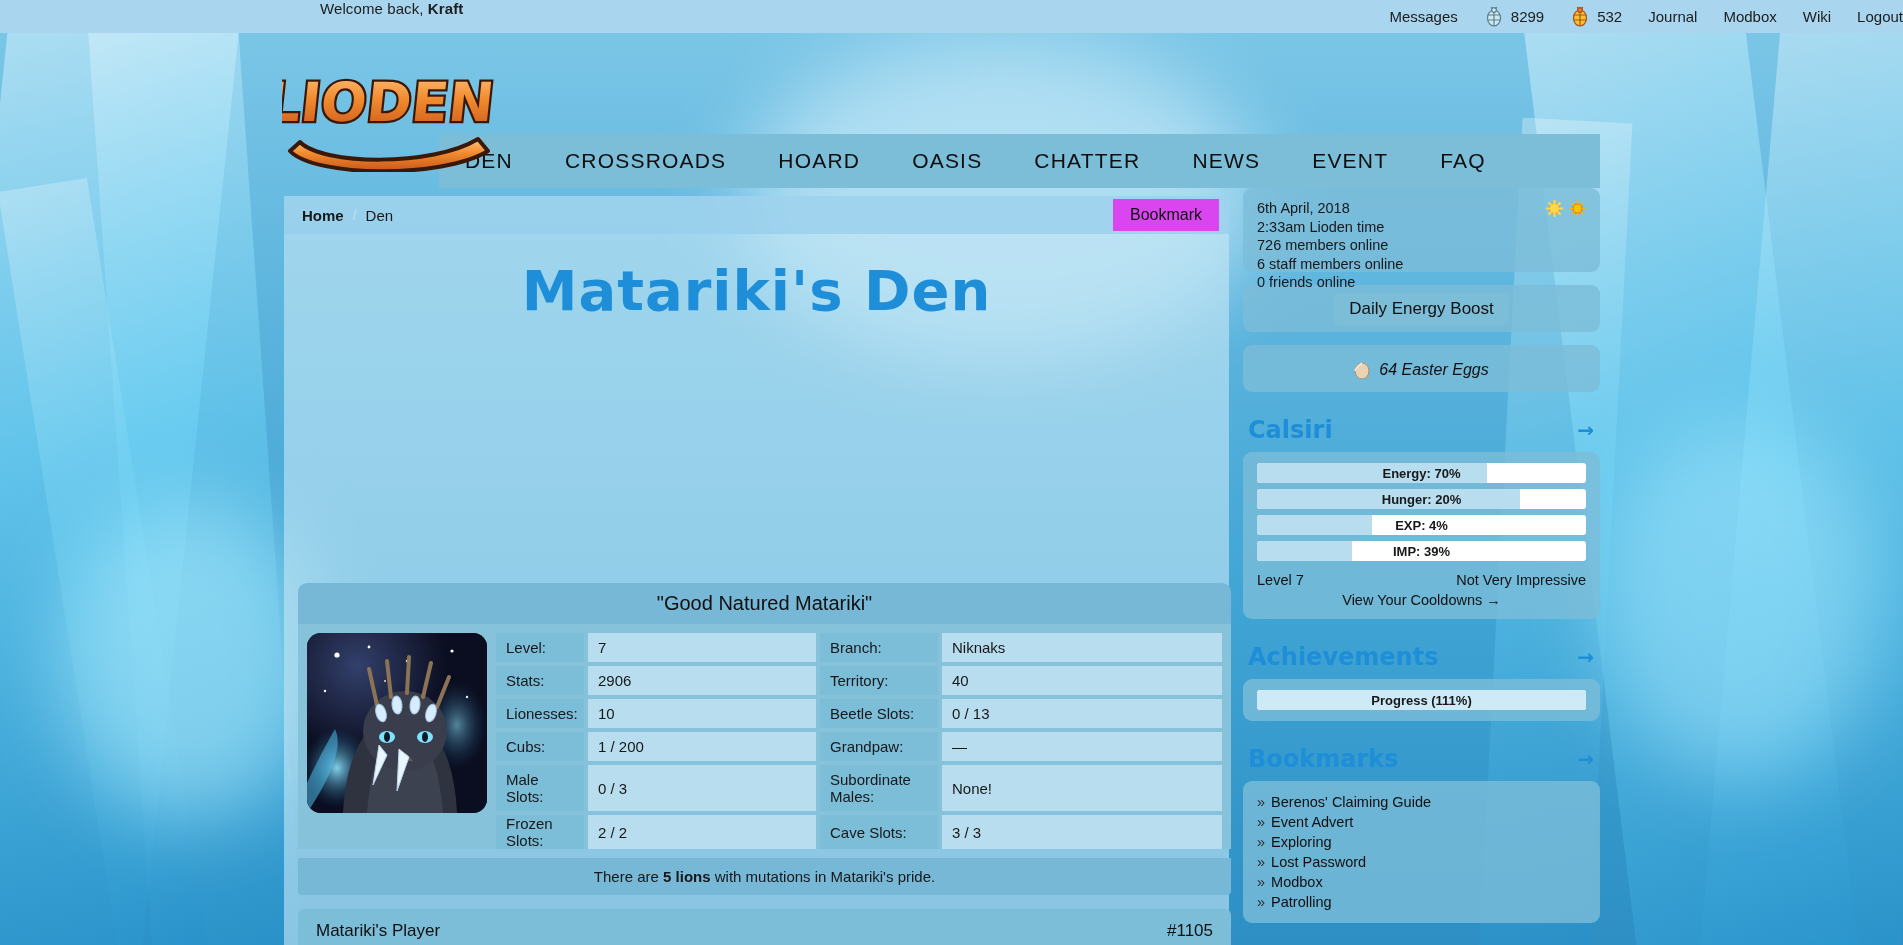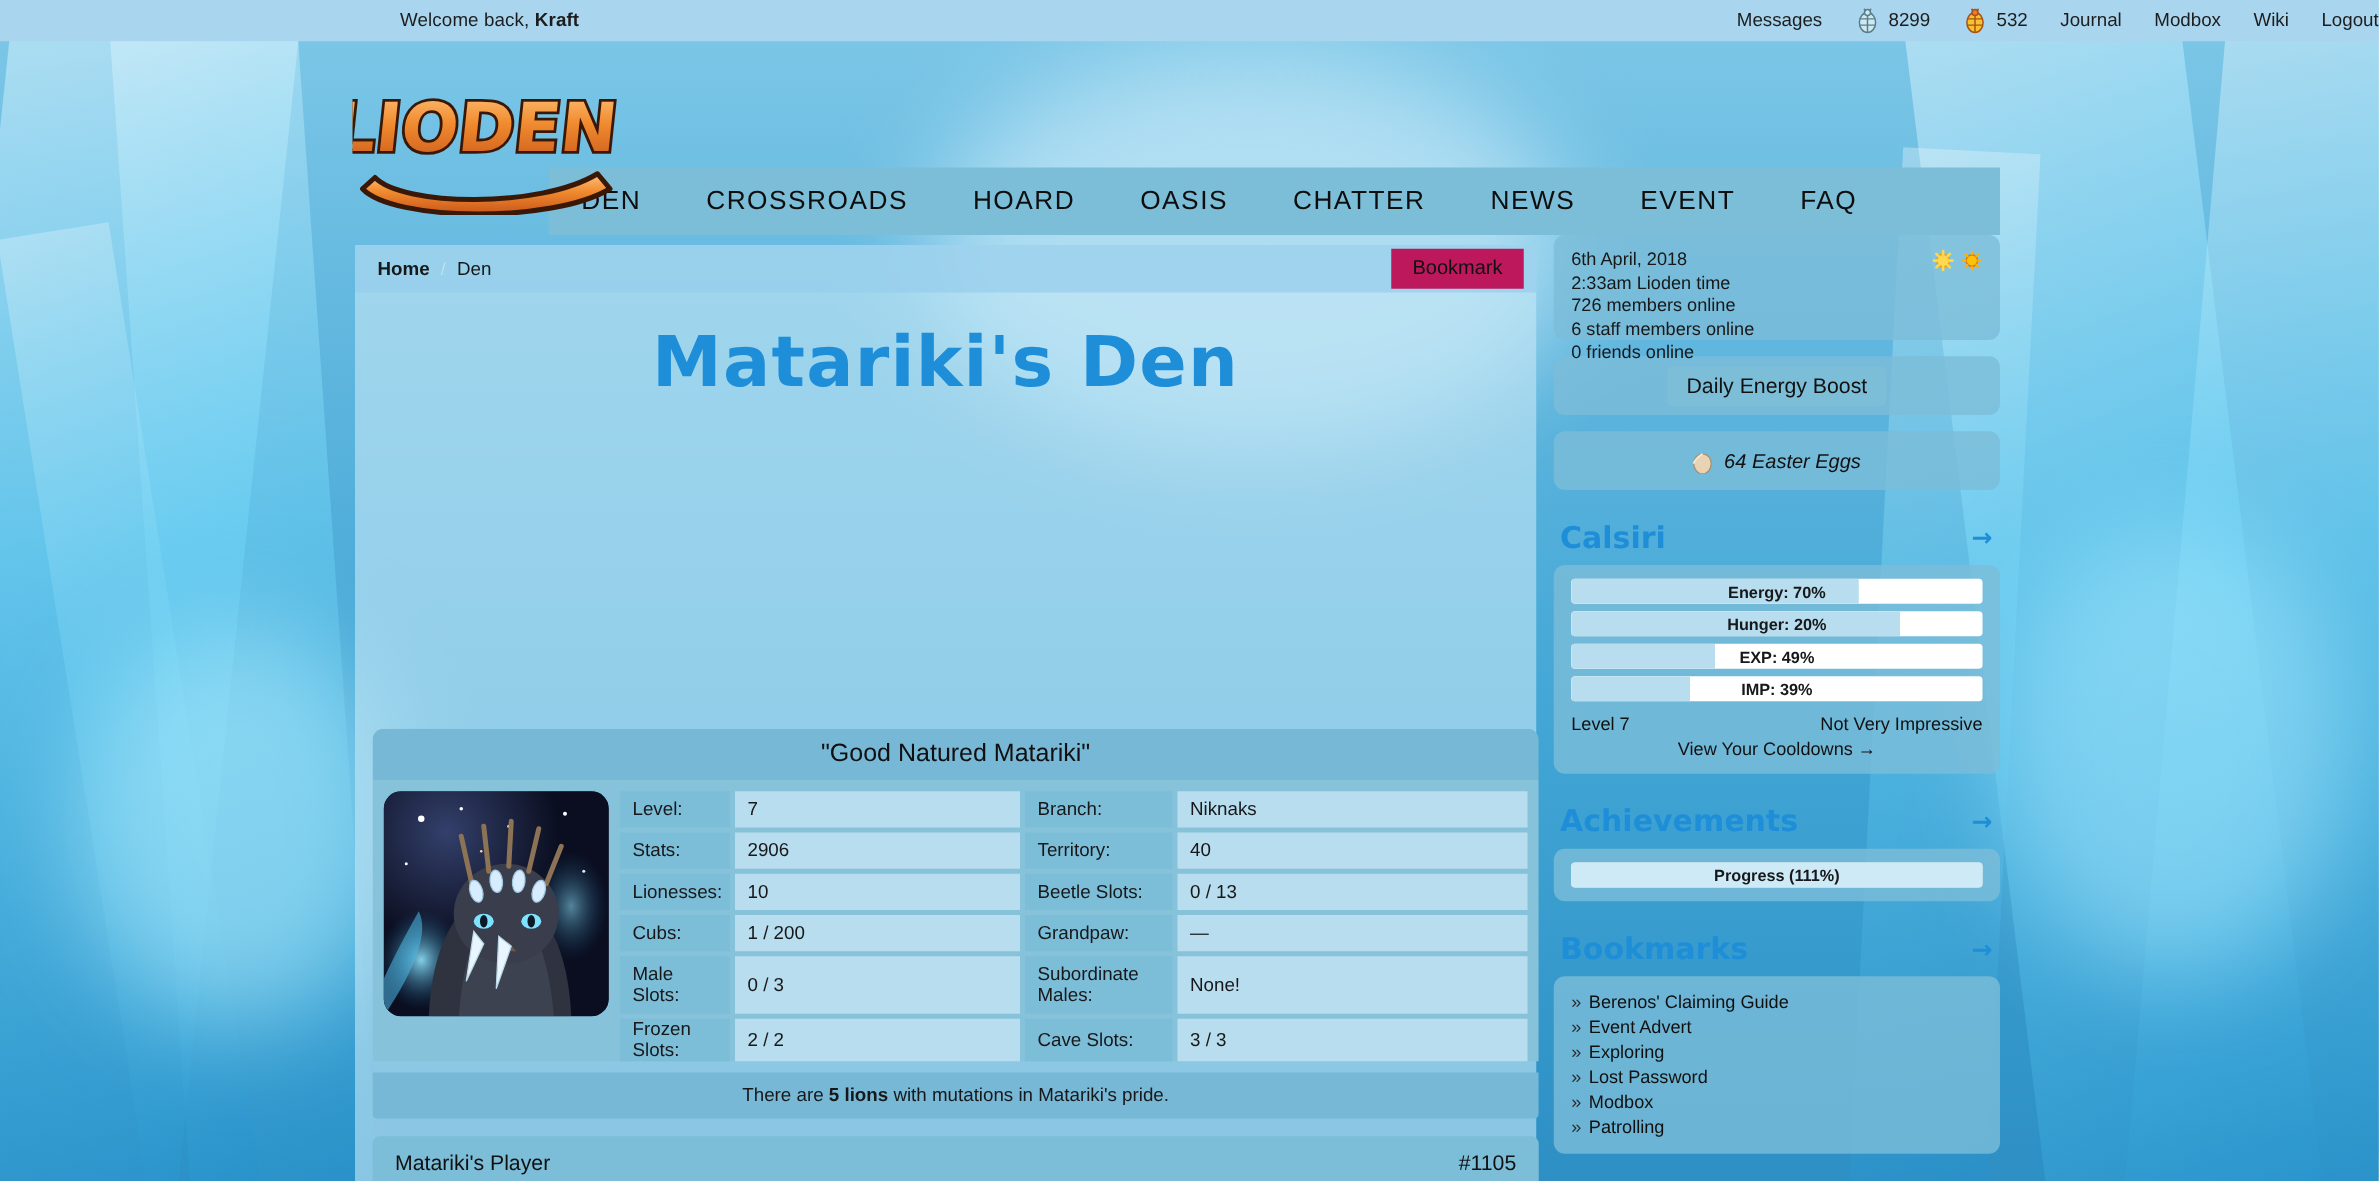--- a/index.html
+++ b/index.html
@@ -18,21 +18,21 @@
   #ice-bg .shard {
     position:absolute; background:linear-gradient(160deg, rgba(255,255,255,.55), rgba(110,210,245,.75) 45%, rgba(30,140,200,.7));
     transform-origin:center;
   }
   #ice-bg .glow { position:absolute; border-radius:50%; filter:blur(40px); }
 
   
   #topbar {
     position:absolute; top:0; left:0; width:1903px; height:33px;
     background:#a9d5ee; z-index:5;
-    display:flex; align-items:center;
+    display:flex; 
     font-size:15px; color:#1d1d1d;
   }
   #topbar .welcome { margin-left:320px; letter-spacing:.1px; }
   #topbar .welcome b { font-weight:bold; }
   #topbar .right { margin-left:auto; display:flex; align-items:center; gap:26px; }
   #topbar .right a, #topbar .right span.linkish { color:#1d1d1d; text-decoration:none; cursor:pointer; }
   .beetle { display:inline-flex; align-items:center; gap:7px; }
   .beetle svg { display:block; }
 
   
@@ -63,21 +63,21 @@
     background:rgba(196,230,246,.62);
   }
   #crumbbar {
     height:38px; background:rgba(150,205,235,.72);
     display:flex; align-items:center; padding:0 10px 0 18px;
   }
   #crumbbar .crumb { font-size:15px; color:#17181a; text-decoration:none; cursor:pointer; }
   #crumbbar .crumb.bold { font-weight:bold; }
   #crumbbar .sep { margin:0 9px; color:#bfe0ef; font-size:14px; }
   #bookmark-btn {
-    margin-left:auto; background:#be185d; border:none; border-radius:0;
+    margin-left:auto; background:#d946ef; border:none; border-radius:0;
     padding:7px 17px; font-size:16px; color:#111; cursor:pointer;
     font-family:"Liberation Sans", sans-serif;
   }
 
   #den-title {
     text-align:center; margin-top:24px;
     font-family:"DejaVu Sans", sans-serif;
     font-size:56px; font-weight:bold; color:#1f8ed8;
     letter-spacing:1px;
   }
@@ -449,21 +449,21 @@
         <div class="bar">
           <div class="fill" style="width:70%"></div>
           <span class="btext">Energy: 70%</span>
         </div>
         <div class="bar">
           <div class="fill" style="width:80%"></div>
           <span class="btext">Hunger: 20%</span>
         </div>
         <div class="bar">
           <div class="fill" style="width:35%"></div>
-          <span class="btext">EXP: 49%</span>
+          <span class="btext">EXP: 4%</span>
         </div>
         <div class="bar">
           <div class="fill" style="width:29%"></div>
           <span class="btext">IMP: 39%</span>
         </div>
       </div>
       <div class="stat-foot">
         <span>Level 7</span>
         <span>Not Very Impressive</span>
       </div>

